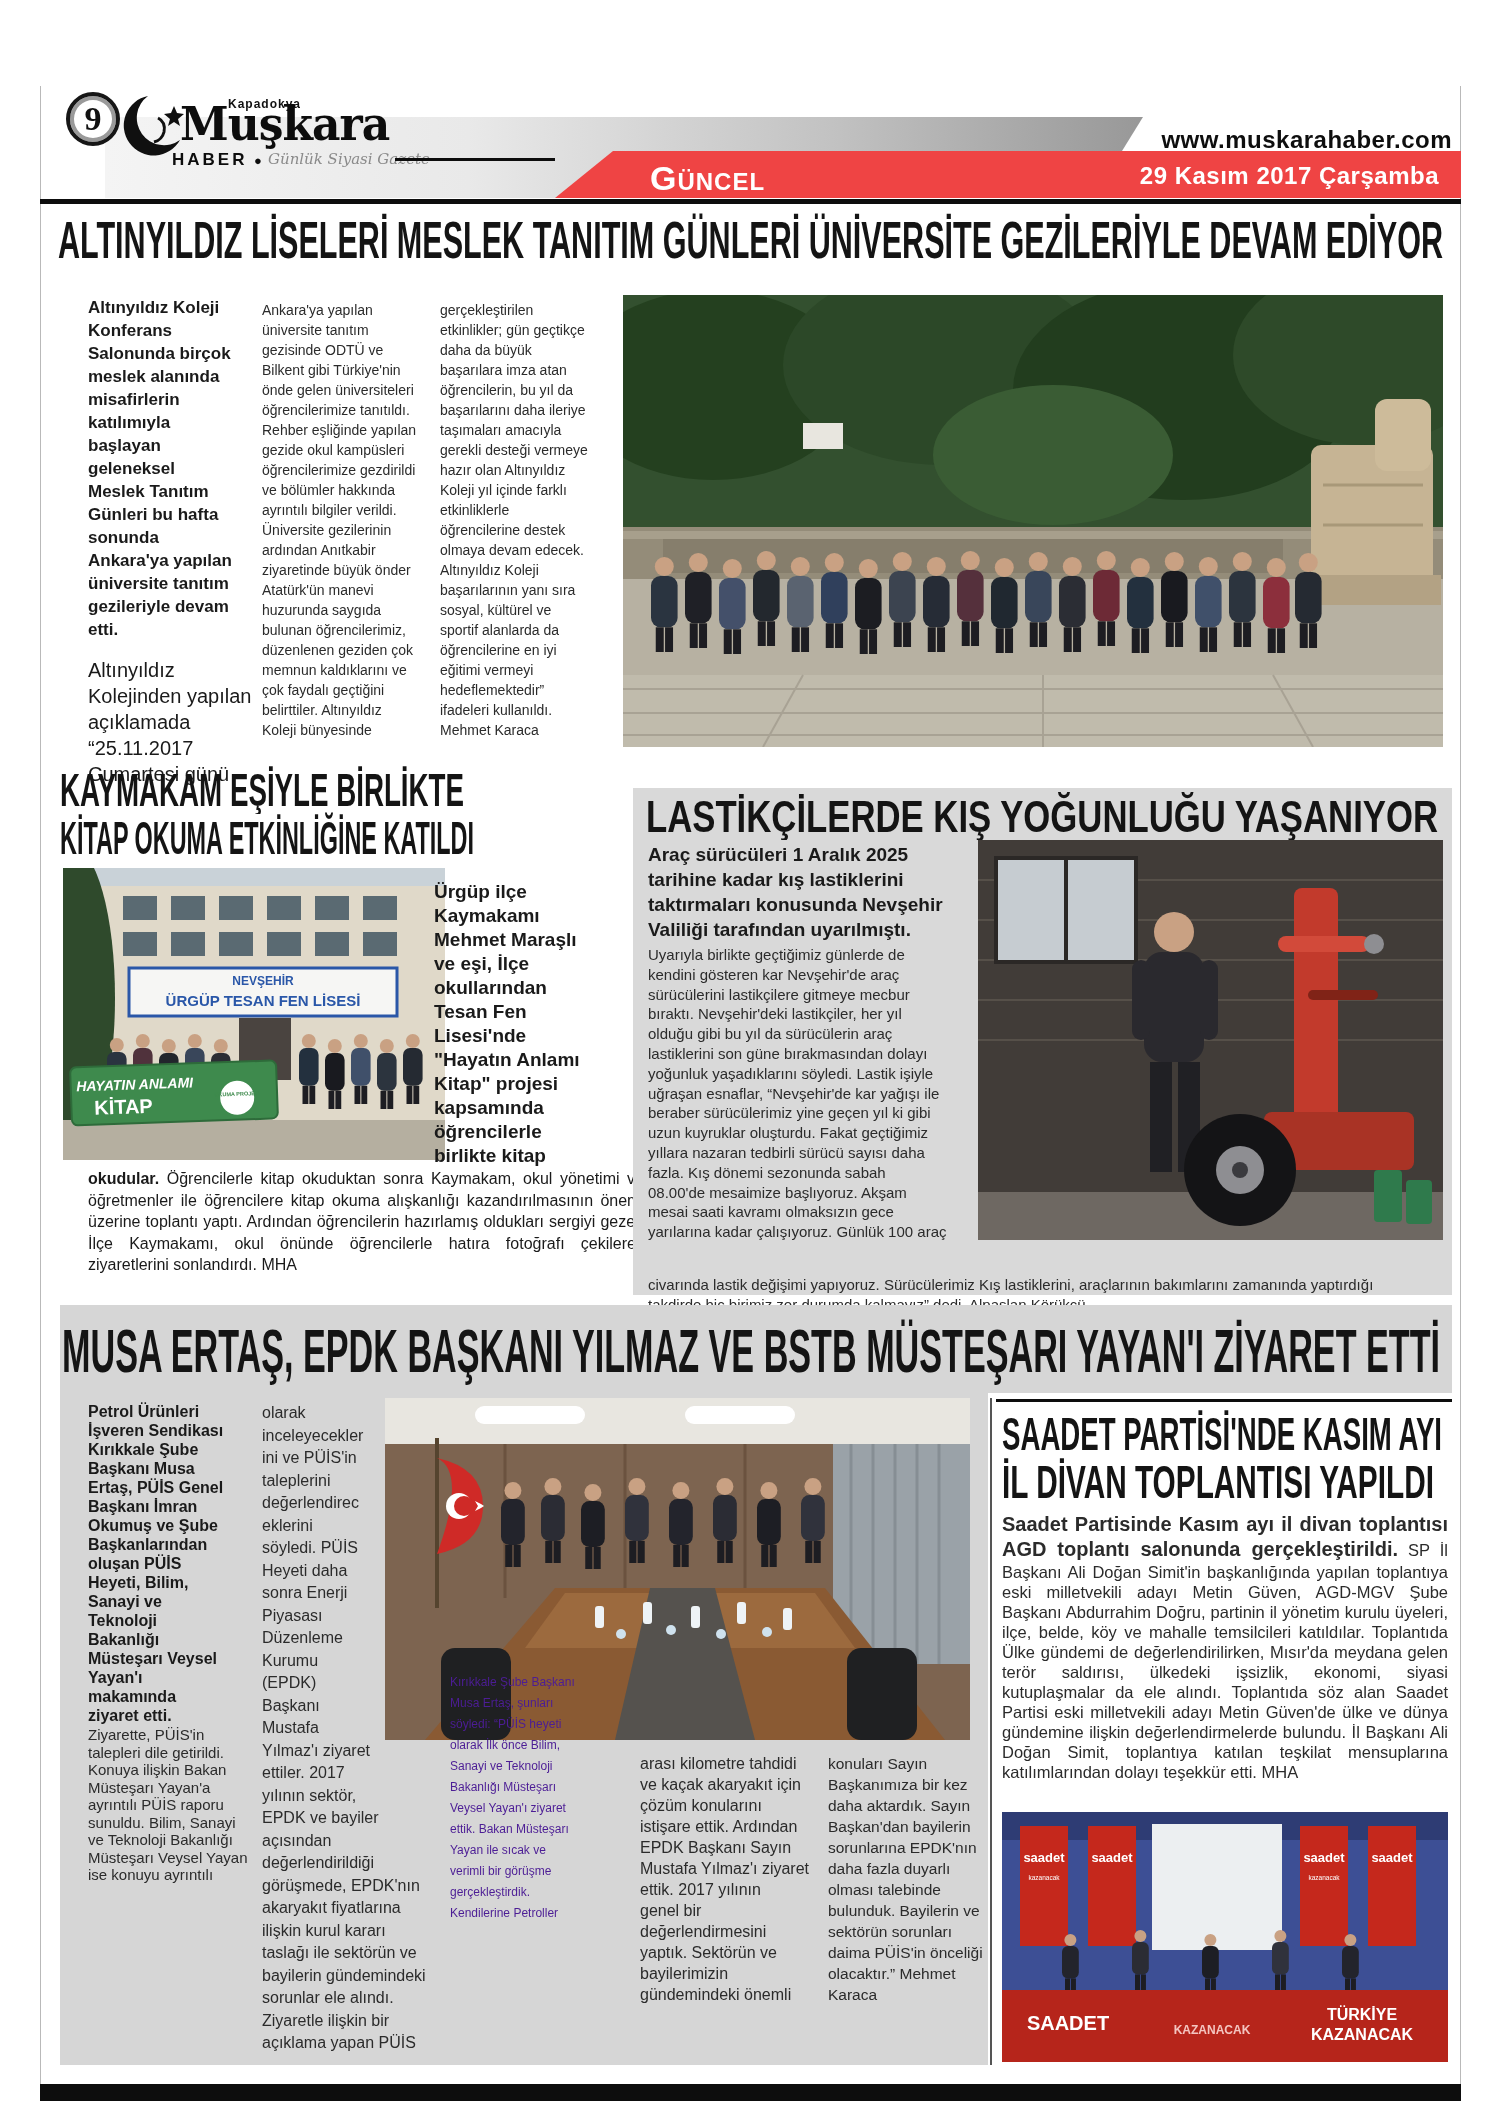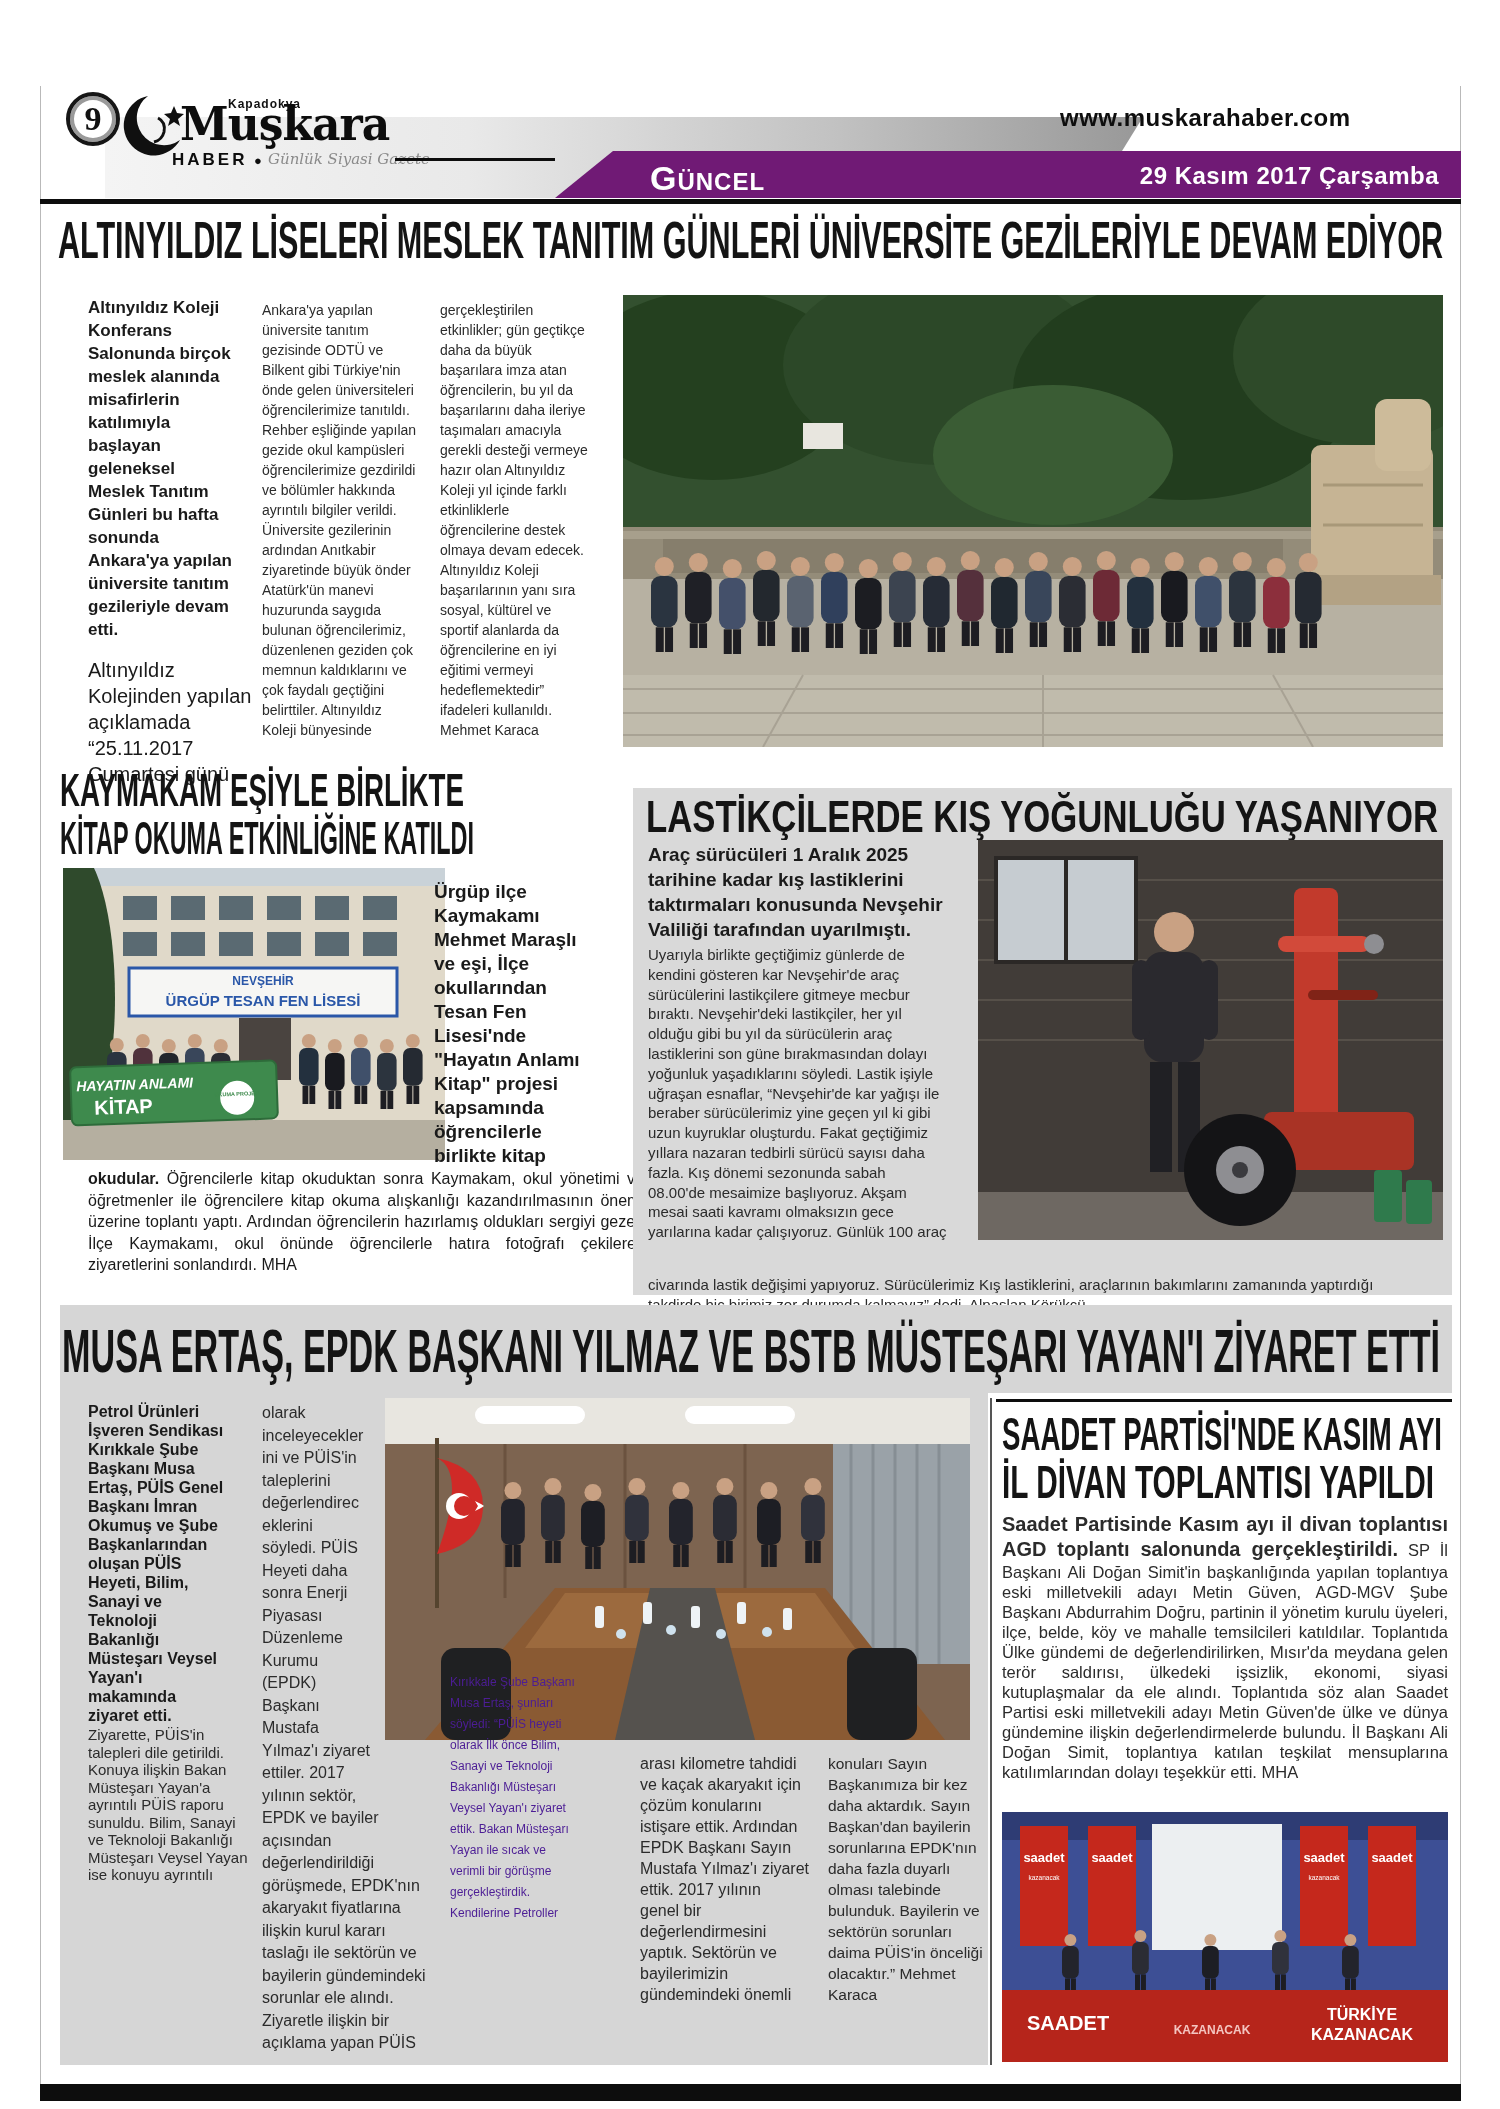--- a/index.html
+++ b/index.html
@@ -8,21 +8,21 @@
   .abs{position:absolute;}
   .pre{white-space:pre-line;}
   .just{text-align:justify;}
   .b{font-weight:bold;}
   
   .pagenum{width:46px;height:46px;border:4px solid #161616;border-radius:50%;
            box-shadow:inset 0 0 0 4px #9a9a9a;display:flex;align-items:center;justify-content:center;
            font-family:"Liberation Serif",serif;font-size:34px;font-weight:bold;color:#111;background:#fff;}
   .grayband{background:linear-gradient(90deg,#f4f4f4 0%,#e9e9e9 35%,#c2c2c2 70%,#989898 100%);
             clip-path:polygon(0 0,100% 0,calc(100% - 50px) 100%,0 100%);}
-  .blackband{background:#701a75;clip-path:polygon(58px 0,100% 0,100% 100%,0 100%);
+  .blackband{background:#ef4444;clip-path:polygon(58px 0,100% 0,100% 100%,0 100%);
              display:flex;align-items:center;color:#fff;}
   .section-label{display:inline-block;font-weight:bold;font-size:24px;letter-spacing:1px;}
   .section-label::first-letter{font-size:34px;}
   .dateline{font-size:24px;font-weight:bold;letter-spacing:.5px;}
   .wwwline{font-size:24px;font-weight:bold;color:#0e0e0e;letter-spacing:.5px;}
   .brandname{font-family:"DejaVu Serif",serif;font-weight:bold;font-size:44px;color:#0d0d0d;
              letter-spacing:-1px;transform:scaleY(1.05);transform-origin:left bottom;}
   .brandregion{font-size:12px;font-weight:bold;color:#111;letter-spacing:1px;}
   .brandsub{font-size:17px;font-weight:bold;letter-spacing:3px;color:#0d0d0d;}
   .brandsub::after{content:" ●";font-size:13px;}
@@ -56,21 +56,21 @@
 
   <div class="abs grayrail" style="left:40px;top:86px;width:1px;height:2000px"></div>
   <div class="abs grayrail" style="left:1460px;top:86px;width:1px;height:2000px"></div>
   <div class="abs rule" style="left:40px;top:2084px;width:1421px;height:17px"></div>
 
   <div class="abs grayband" style="left:105px;top:117px;width:1038px;height:81px"></div>
   <div class="abs blackband" style="left:555px;top:151px;width:906px;height:47px">
     <span class="section-label abs" style="left:95px;top:8px">GÜNCEL</span>
     <span class="dateline abs" style="right:22px;top:11px">29 Kasım 2017 Çarşamba</span>
   </div>
-  <div class="abs wwwline" style="left:1060px;top:104px;width:392px;text-align:left">www.muskarahaber.com</div>
+  <div class="abs wwwline" style="left:1060px;top:126px;width:392px;text-align:right">www.muskarahaber.com</div>
   <div class="abs pagenum" style="left:66px;top:92px">
       <span>9</span>
     </div>
 
   <svg class="abs" style="left:118px;top:88px" width="80" height="80" viewBox="0 0 80 80">
     <path d="M30 8 A30 30 0 1 0 62 52 A26 26 0 1 1 30 8 Z" fill="#101010"></path>
     <polygon points="56,18 59,25 66,26 60,31 62,38 56,34 50,38 52,31 46,26 53,25" fill="#101010"></polygon>
     <path d="M40 30 q8 4 6 14 q-2 8 -10 10" stroke="#101010" stroke-width="3" fill="none"></path>
   </svg>
   <div class="abs brandregion" style="left:228px;top:97px">Kapadokya</div>

